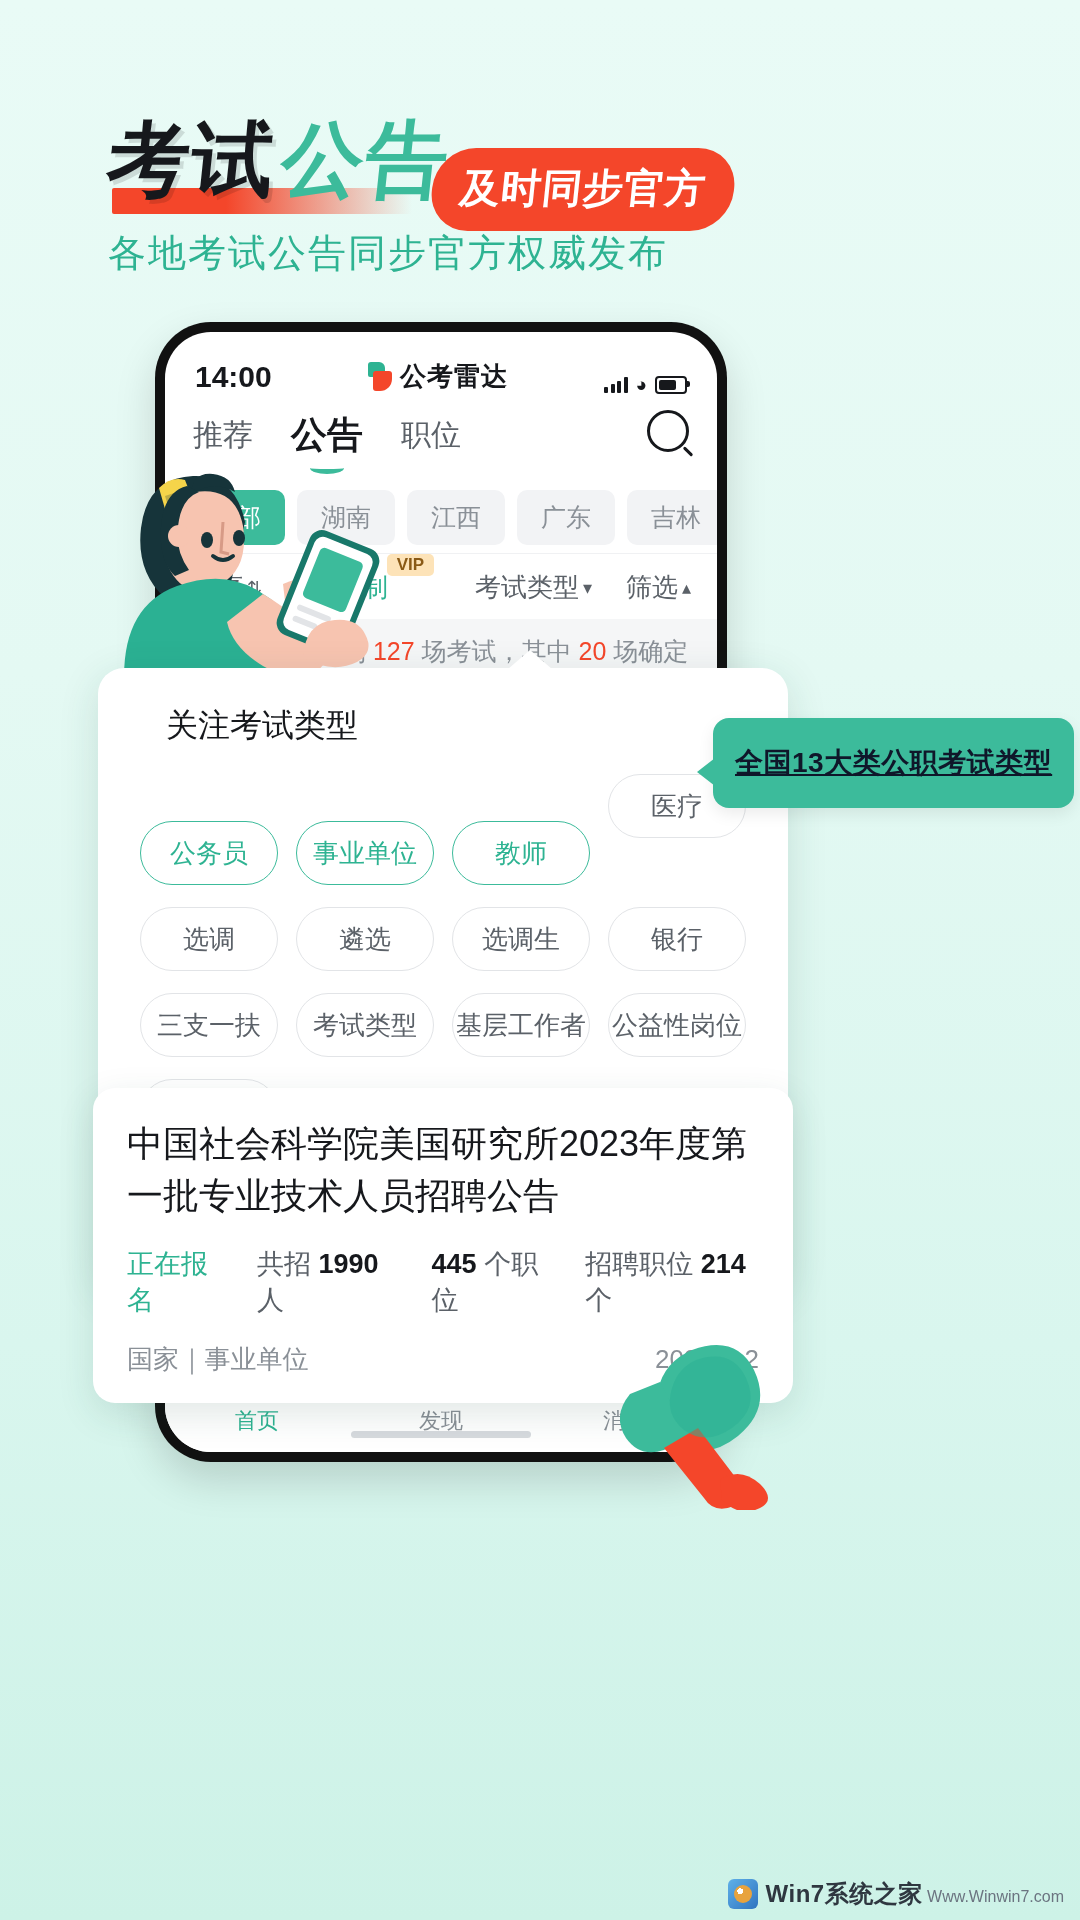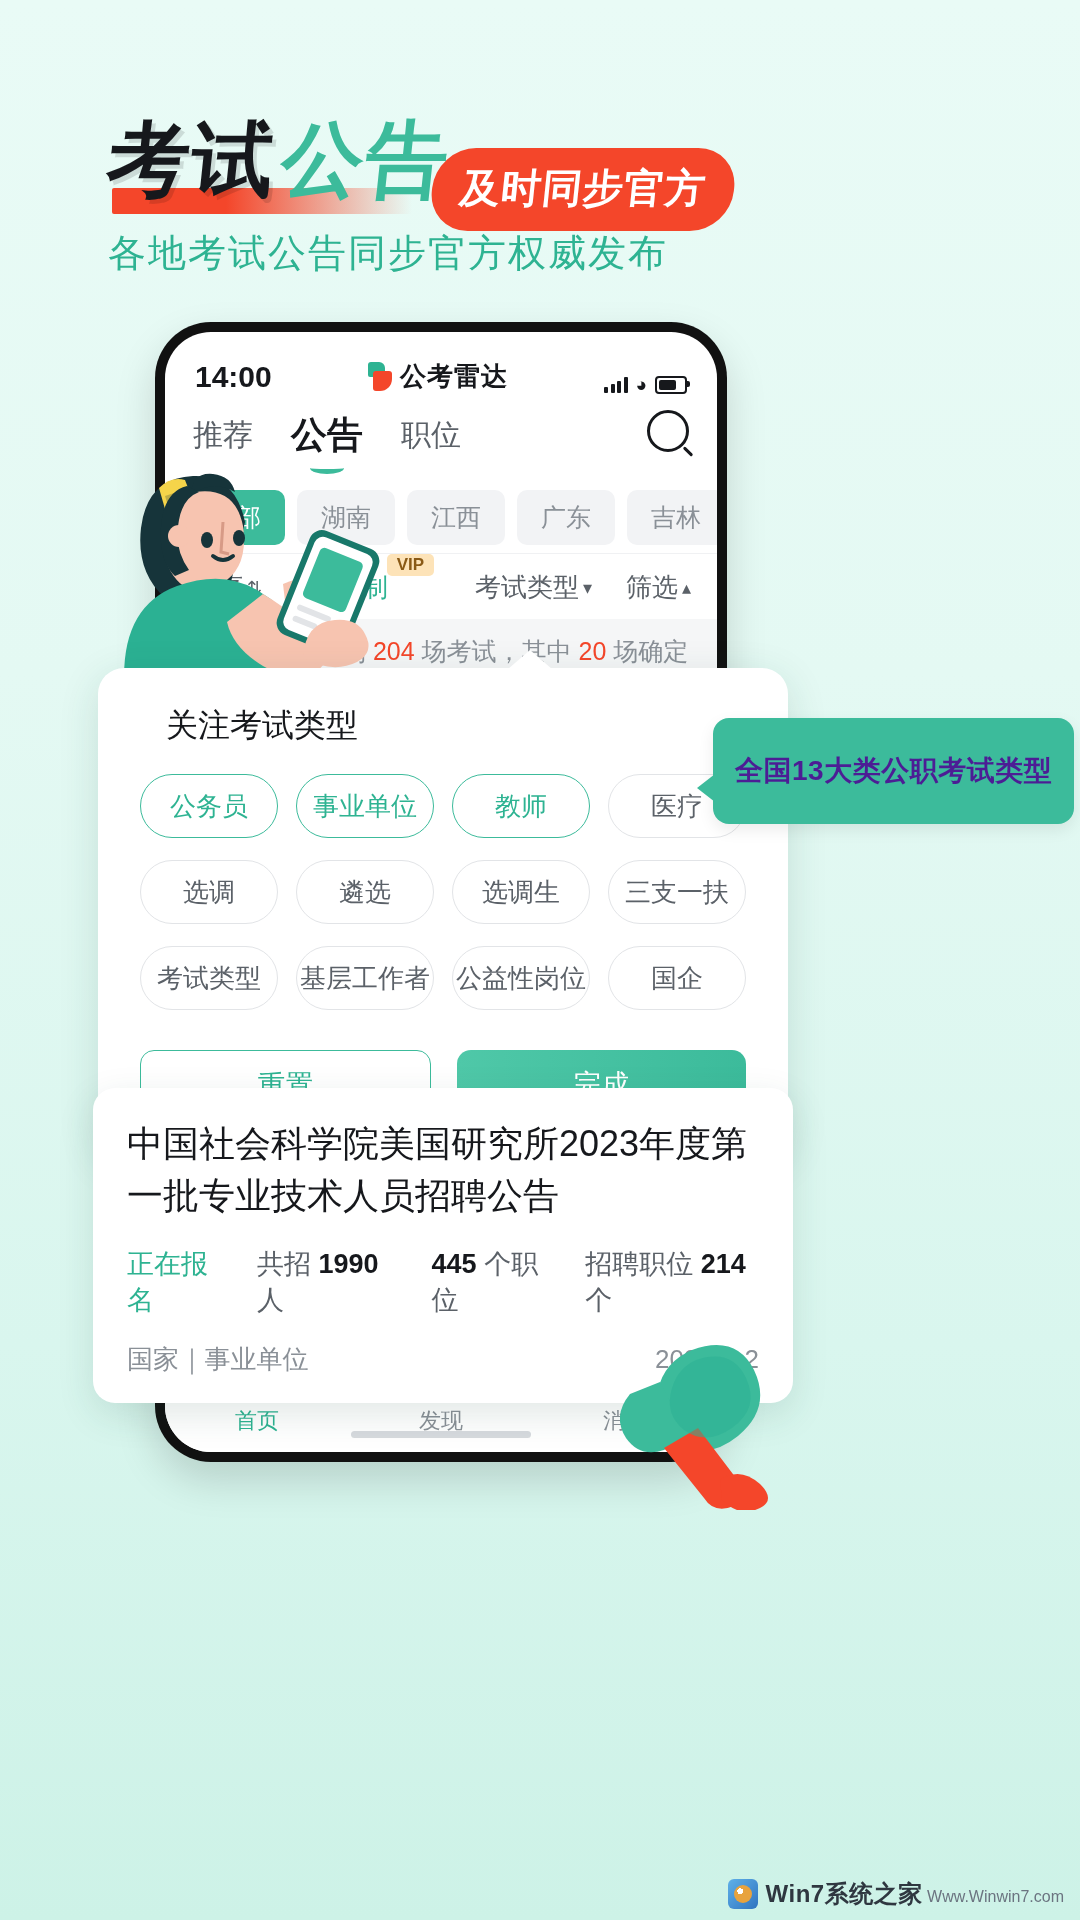--- a/index.html
+++ b/index.html
@@ -94,35 +94,35 @@
   .bn .ic-compass{width:34px;height:34px;border:3px solid #8a9097;border-radius:50%;position:relative;}
   .bn .ic-compass:after{content:"";position:absolute;left:8px;top:8px;width:14px;height:3px;background:#8a9097;
     transform:rotate(-40deg);border-radius:2px;}
   .bn .ic-msg{width:34px;height:28px;border:3px solid #8a9097;border-radius:6px;position:relative;}
   .bn .ic-msg:after{content:"";position:absolute;left:6px;top:6px;width:16px;height:3px;background:#8a9097;
     box-shadow:0 7px 0 #8a9097;border-radius:2px;}
   .homebar{position:absolute;left:50%;transform:translateX(-50%);bottom:14px;width:180px;height:7px;
     background:#d7dade;border-radius:4px;}
 
   
-  .tooltip{position:absolute;left:713px;top:718px;background:#3cbb9b;color:#4c1d95;font-size:28px;font-weight:bold;
-    border-radius:16px;padding:34px 22px;letter-spacing:0.5px;z-index:40;box-shadow:0 6px 16px rgba(0,0,0,0.08);}
+  .tooltip{position:absolute;left:713px;top:718px;background:#3cbb9b;color:#0f172a;font-size:28px;font-weight:bold;
+    border-radius:16px;padding:26px 22px;letter-spacing:0.5px;z-index:40;box-shadow:0 6px 16px rgba(0,0,0,0.08);text-decoration:underline;}
   .tooltip .tail{position:absolute;left:-16px;bottom:22px;width:0;height:0;
     border-top:14px solid transparent;border-bottom:14px solid transparent;border-right:18px solid #3cbb9b;}
 
   
   .sheet{position:absolute;left:98px;top:668px;width:690px;background:#fff;border-radius:26px;z-index:30;
     box-shadow:0 10px 40px rgba(30,80,65,0.14);padding:28px 30px 34px 30px;box-sizing:border-box;}
   .sheet:before{content:"";position:absolute;left:410px;top:-18px;width:0;height:0;
     border-left:22px solid transparent;border-right:22px solid transparent;border-bottom:19px solid #fff;}
   .sheet-title{font-size:32px;color:#16181c;margin:8px 0 26px 38px;}
   .grid{display:grid;grid-template-columns:repeat(4,1fr);gap:22px 18px;padding:0 12px;}
   .gchip{border:1.5px solid #e2e4e7;border-radius:34px;height:62px;display:flex;align-items:center;
     justify-content:center;font-size:26px;color:#5b6168;background:#fff;}
-  .gchip.sel{border-color:#3cbb9b;color:#2eb392;}
+  .gchip.sel{border-color:#3cbb9b;color:#2eb392;margin-top:47px;}
   .sheet-actions{display:flex;gap:26px;justify-content:center;margin-top:40px;padding:0 12px;}
   .btn{flex:1;height:70px;border-radius:14px;display:flex;align-items:center;justify-content:center;font-size:28px;}
   .btn-reset{border:1.5px solid #3cbb9b;color:#2eb392;background:#fff;}
   .btn-done{background:linear-gradient(90deg,#4fc8a8,#3cbb9b);color:#fff;}
 
   
   .fcard{position:absolute;left:93px;top:1088px;width:700px;background:#fff;border-radius:22px;z-index:35;
     box-shadow:0 12px 36px rgba(30,80,65,0.13);padding:30px 34px 26px 34px;box-sizing:border-box;}
   .fcard-title{font-size:36px;line-height:52px;color:#16181c;}
   .fcard-meta{display:flex;align-items:center;gap:30px;margin-top:24px;font-size:27px;color:#5b6168;}
@@ -224,21 +224,21 @@
           <span class="arrowud">▾</span>
         </div>
         <div class="fb-item">
           <span>筛选</span>
           <span class="arrowud">▴</span>
         </div>
       </div>
     </div>
 
     <div class="scanline">
-      <span>雷达为你扫描到 </span><b>204</b><span> 场考试，其中 </span><b>20</b><span> 场确定</span>
+      <span>雷达为你扫描到 </span><b>127</b><span> 场考试，其中 </span><b>20</b><span> 场确定</span>
     </div>
 
     <div style="height:300px"></div>
 
     <div class="listrow">
       <span class="badge-out">全部有编</span>
       <span class="listtitle">湖南省2023年考试录用公务员公告</span>
     </div>
     <div class="listmeta">
       <span class="ing">正在报名</span>
@@ -305,20 +305,21 @@
 <div class="sheet">
   <div class="sheet-title">关注考试类型</div>
   <div class="grid">
     <div class="gchip sel">公务员</div>
     <div class="gchip sel">事业单位</div>
     <div class="gchip sel">教师</div>
     <div class="gchip">医疗</div>
     <div class="gchip">选调</div>
     <div class="gchip">遴选</div>
     <div class="gchip">选调生</div>
+    <div class="gchip">银行</div>
     <div class="gchip">三支一扶</div>
     <div class="gchip">考试类型</div>
     <div class="gchip">基层工作者</div>
     <div class="gchip">公益性岗位</div>
     <div class="gchip">国企</div>
   </div>
   <div class="sheet-actions">
     <div class="btn btn-reset">重置</div>
     <div class="btn btn-done">完成</div>
   </div>

